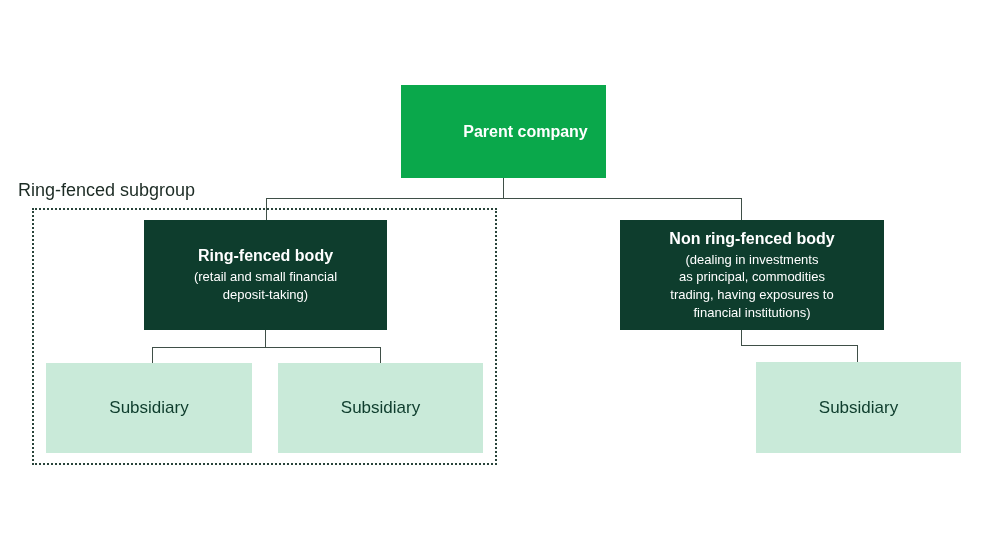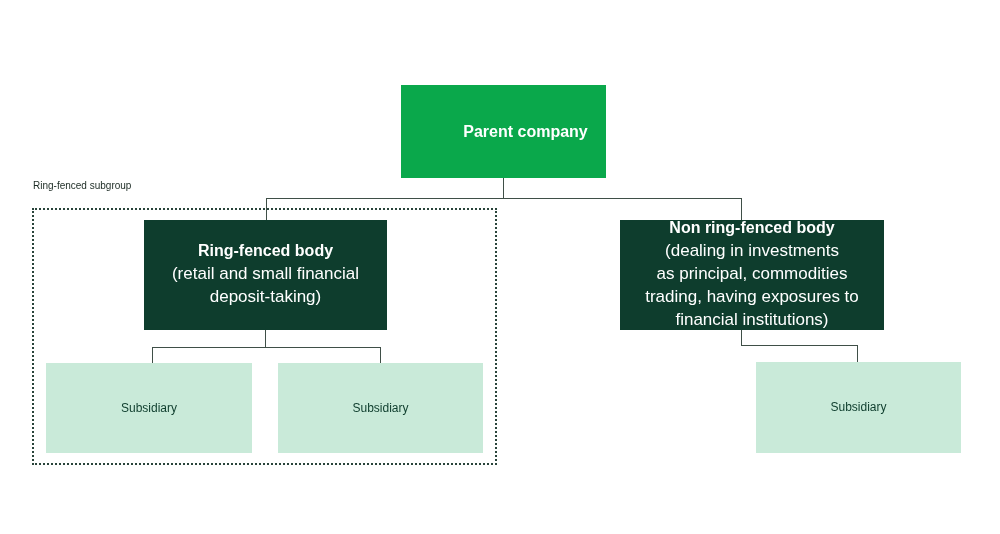--- a/index.html
+++ b/index.html
@@ -23,21 +23,21 @@
     align-items: center;
     justify-content: center;
     text-align: center;
   }
   .node .title {
     font-weight: bold;
     font-size: 16px;
     line-height: 1.25;
   }
   .node .subtitle {
-    font-size: 17px;
+    font-size: 13px;
     line-height: 1.35;
     white-space: pre-line;
     margin-top: 2px;
   }
   .parent-node {
     left: 401px; top: 85px; width: 205px; height: 93px;
     background: var(--parent_green);
     color: var(--text_light);
     padding-left: 44px;
   }
@@ -48,36 +48,36 @@
   }
   .nrfb-node {
     left: 620px; top: 220px; width: 264px; height: 110px;
     background: var(--dark_green);
     color: var(--text_light);
   }
   .sub-node {
     background: var(--light_green);
     color: var(--dark_green);
   }
-  .sub-node .title { font-weight: normal; font-size: 12px; }
+  .sub-node .title { font-weight: normal; font-size: 17px; }
   .sub1 { left: 46px;  top: 363px; width: 206px; height: 90px; }
   .sub2 { left: 278px; top: 363px; width: 205px; height: 90px; }
   .sub3 { left: 756px; top: 362px; width: 205px; height: 91px; }
 
   .subgroup-box {
     position: absolute;
     box-sizing: border-box;
     left: 32px; top: 208px; width: 465px; height: 257px;
     border: 2px dotted var(--dot);
     background: transparent;
   }
   .subgroup-label {
     position: absolute;
-    left: 33px; top: 180px;
-    font-size: 10px;
+    left: 18px; top: 180px;
+    font-size: 18px;
     color: var(--label_text);
   }
 
   .line {
     position: absolute;
     background: var(--line);
   }
   .v { width: 1px; }
   .h { height: 1px; }
 

